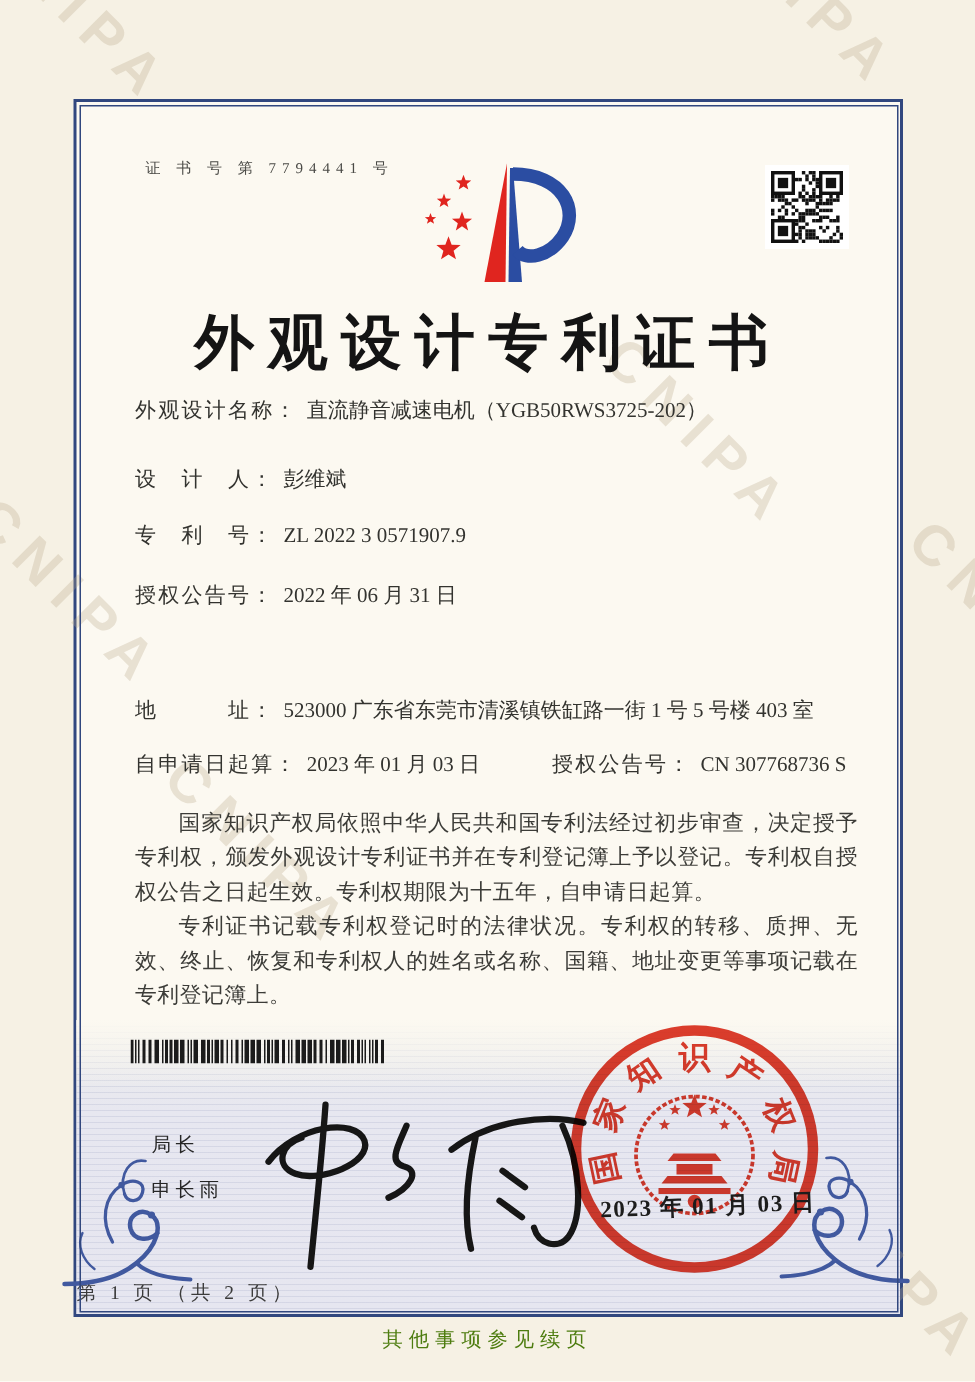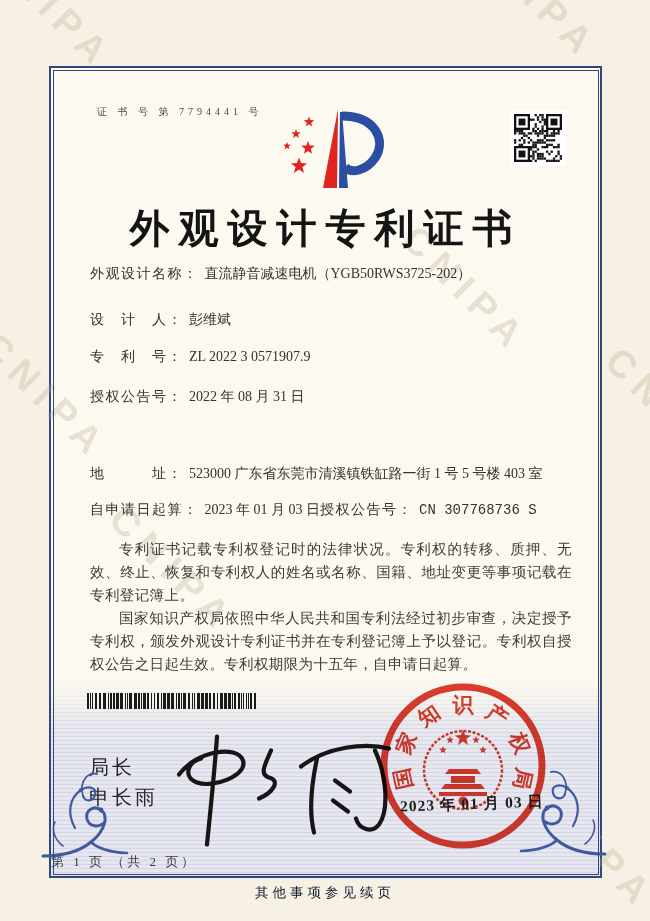--- a/index.html
+++ b/index.html
@@ -21,33 +21,33 @@
         background:
           linear-gradient(180deg, rgba(252,249,241,1) 0, rgba(252,249,241,0) 46px),
           repeating-linear-gradient(180deg, rgba(125,135,175,.17) 0 1px, rgba(0,0,0,0) 1px 4px),
           linear-gradient(180deg,#eeeeea 0,#e7e7f0 60px,#e6e6f0 100%);}
   .cert-no{left:46px;top:37px;font-size:10px;letter-spacing:4px;color:#4a4a46;}
   .title{left:0;right:0;top:133px;text-align:center;font-size:40px;font-weight:bold;
          letter-spacing:9px;color:#141414;}
   .row{left:39px;font-size:14px;color:var(--ink);white-space:nowrap;}
   .row .lbl{letter-spacing:1.5px;}
   .row .val{margin-left:6px;}
-  .row .pair2{font-family:Liberation Mono, monospace;}
+  .row .pair2{margin-left:48px;}
   .paras{left:39px;top:470px;width:482px;font-size:14.5px;line-height:23px;
          color:#3c3c38;text-align:justify;letter-spacing:.4px;}
   .paras p{margin:0;text-indent:2em;}
-  .officials{left:38px;font-size:20px;letter-spacing:3px;color:#262626;}
+  .officials{left:50px;font-size:13px;letter-spacing:3px;color:#262626;}
   .page-indicator{left:0;right:0;top:785px;text-align:left;font-size:13px;
                   letter-spacing:3px;color:#3b3b3b;}
   .seal-date{left:316px;top:726px;width:210px;text-align:center;font-size:15.5px;
              font-weight:bold;letter-spacing:1px;color:#1c1c1c;transform:rotate(-2deg);z-index:5;}
   .seal-wrap{left:322px;top:608px;width:180px;height:180px;mix-blend-mode:multiply;opacity:.93;z-index:4;}
   .sig-wrap{left:100px;top:662px;width:250px;height:125px;z-index:4;}
   .continuation{position:absolute;left:0;right:0;top:884px;text-align:center;z-index:3;
-                font-size:13.5px;letter-spacing:4px;color:#0f172a;}
+                font-size:13.5px;letter-spacing:4px;color:#4d7c0f;}
   .qr-box{left:459px;top:42px;width:56px;height:56px;background:#fff;padding:0;}
   .qr-box svg{margin:4px;}
   .barcode{left:36px;top:625px;}
   .logo{left:212px;top:38px;}
   .orn{z-index:5;}
 </style>
 </head>
 <body>
 
 <div class="page">
@@ -237,32 +237,32 @@
     <div class="row" style="top:197px">
       <span class="lbl">外观设计名称：</span><span class="val">直流静音减速电机（YGB50RWS3725-202）</span>
     </div>
     <div class="row" style="top:243px">
       <span class="lbl">设　计　人：</span><span class="val">彭维斌</span>
     </div>
     <div class="row" style="top:280px">
       <span class="lbl">专　利　号：</span><span class="val">ZL 2022 3 0571907.9</span>
     </div>
     <div class="row" style="top:320px">
-      <span class="lbl">授权公告号：</span><span class="val">2022 年 08 月 31 日</span>
+      <span class="lbl">授权公告号：</span><span class="val">2022 年 06 月 31 日</span>
     </div>
     <div class="row" style="top:397px">
       <span class="lbl">地　　　址：</span><span class="val">523000 广东省东莞市清溪镇铁缸路一街 1 号 5 号楼 403 室</span>
     </div>
     <div class="row" style="top:433px">
       <span class="lbl">自申请日起算：</span><span class="val">2023 年 01 月 03 日</span><span class="pair2"><span class="lbl">授权公告号：</span><span class="val">CN 307768736 S</span></span>
     </div>
 
     <div class="paras">
+      <p>国家知识产权局依照中华人民共和国专利法经过初步审查，决定授予专利权，颁发外观设计专利证书并在专利登记簿上予以登记。专利权自授权公告之日起生效。专利权期限为十五年，自申请日起算。</p>
       <p>专利证书记载专利权登记时的法律状况。专利权的转移、质押、无效、终止、恢复和专利权人的姓名或名称、国籍、地址变更等事项记载在专利登记簿上。</p>
-      <p>国家知识产权局依照中华人民共和国专利法经过初步审查，决定授予专利权，颁发外观设计专利证书并在专利登记簿上予以登记。专利权自授权公告之日起生效。专利权期限为十五年，自申请日起算。</p>
     </div>
 
     <svg class="barcode" id="barcode-svg" width="172" height="16">
         <rect x="0" y="0" width="2" height="16" fill="#1b1b1b"></rect>
         <rect x="3" y="0" width="1" height="16" fill="#1b1b1b"></rect>
         <rect x="5" y="0" width="1" height="16" fill="#1b1b1b"></rect>
         <rect x="8" y="0" width="2" height="16" fill="#1b1b1b"></rect>
         <rect x="12" y="0" width="2" height="16" fill="#1b1b1b"></rect>
         <rect x="16" y="0" width="3" height="16" fill="#1b1b1b"></rect>
         <rect x="21" y="0" width="1" height="16" fill="#1b1b1b"></rect>

